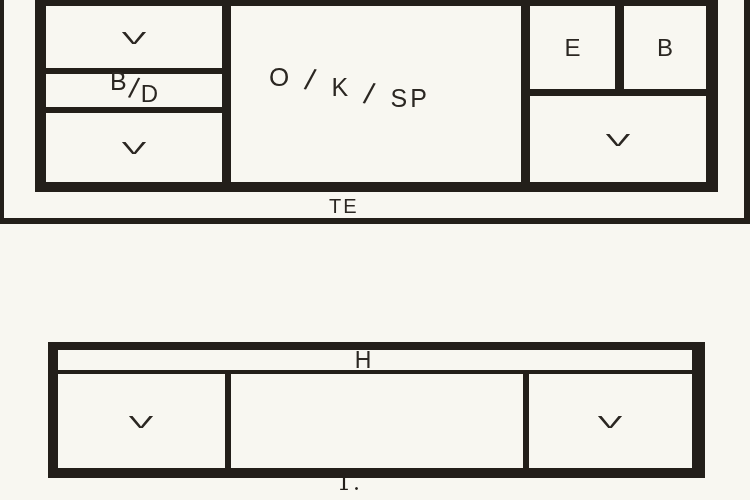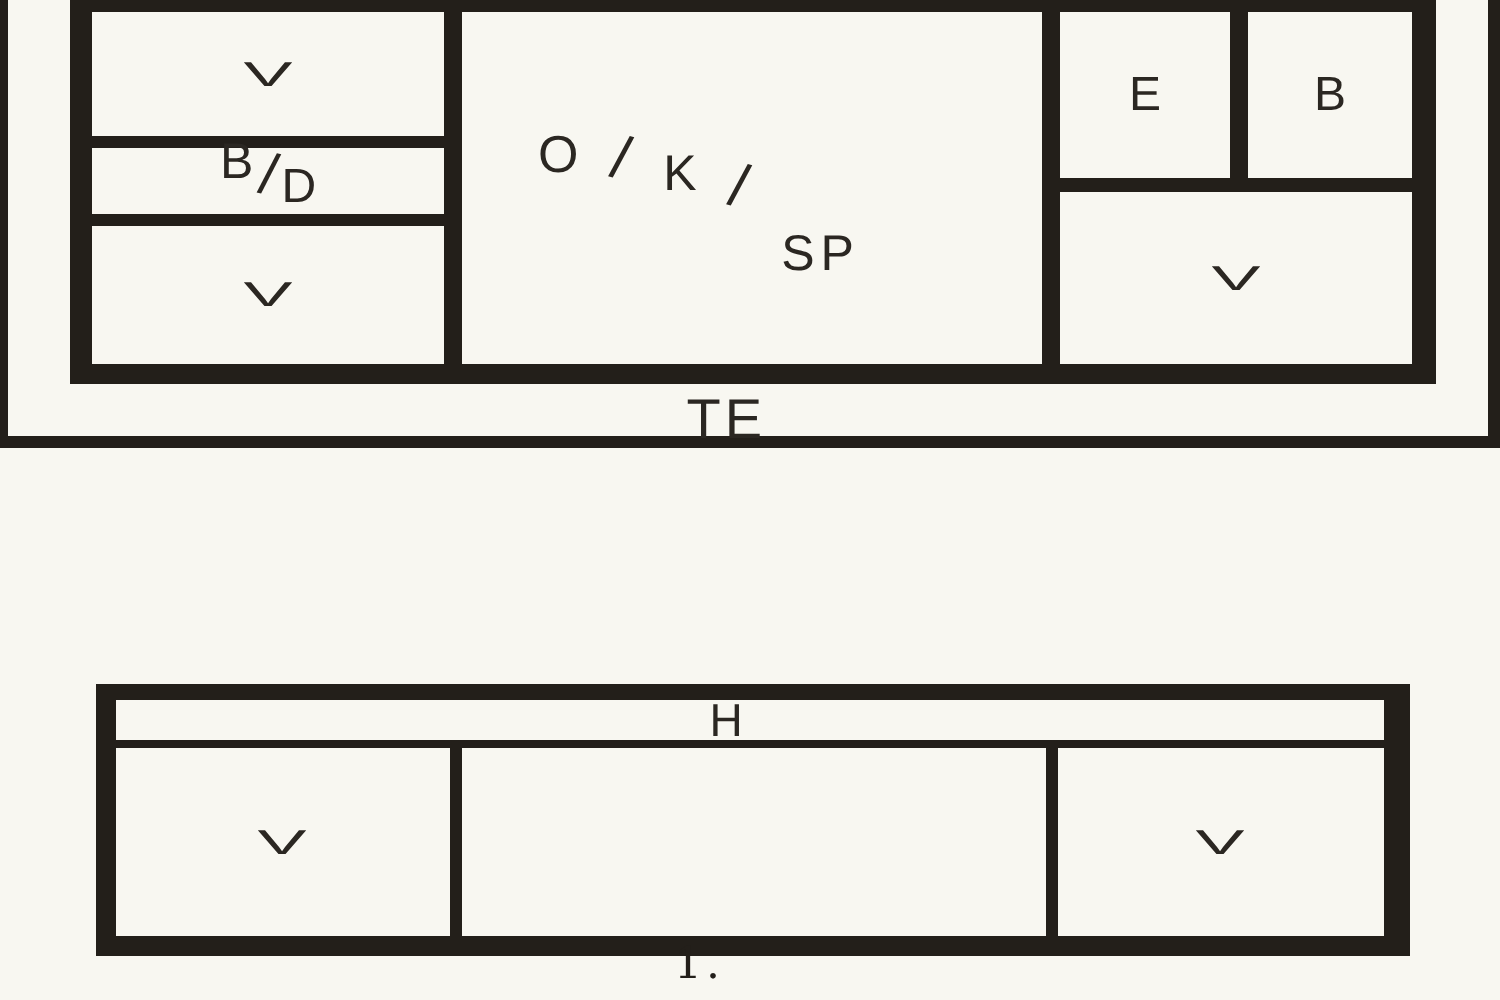--- a/index.html
+++ b/index.html
@@ -35,27 +35,27 @@
   .u-div-h3    { left:0;   top:83px; width:176px; height:7px; }
   .u-room-v3   { left:0;   top:90px; width:176px; height:86px; }
 
   
   .diag { position:absolute; display:flex; align-items:flex-start; }
   .okps { left:38px; top:58px; gap:17px; }
   .okps .p0 { font-size:26px; }
   .okps .p1 { font-size:30px; display:inline-block; transform:translateY(1px) rotate(13deg); }
   .okps .p2 { font-size:25px; display:inline-block; transform:translateY(11px); }
   .okps .p3 { font-size:30px; display:inline-block; transform:translateY(15px) rotate(13deg); }
-  .okps .p4 { font-size:25px; display:inline-block; transform:translateY(22px); letter-spacing:3px;margin-top:29px; }
+  .okps .p4 { font-size:25px; display:inline-block; transform:translateY(22px); letter-spacing:3px; }
   .bd { gap:3px; align-items:flex-start; position:static; display:flex; }
   .bd .p0 { font-size:25px; display:inline-block; transform:translateY(-7px); }
   .bd .p1 { font-size:29px; display:inline-block; transform:translateY(-2px) rotate(12deg); }
   .bd .p2 { font-size:24px; display:inline-block; transform:translateY(6px); }
 
-  .te-label { position:absolute; left:329px; top:196px; width:54px; text-align:right; font-size:28px; letter-spacing:2px; }
+  .te-label { position:absolute; left:329px; top:196px; width:54px; text-align:left; font-size:20px; letter-spacing:2px; }
 
   
   .l-hall    { left:0; top:0; width:634px; height:20px; padding-right:24px; }
   .l-hall .lbl { font-size:23px; }
   .l-div-h   { left:0; top:20px; width:634px; height:4px; }
   .l-room-v1 { left:0;  top:24px; width:167px; height:94px; }
   .l-div-v1  { left:167px; top:24px; width:6px; height:94px; }
   .l-room-m  { left:173px; top:24px; width:292px; height:94px; }
   .l-div-v2  { left:465px; top:24px; width:6px; height:94px; }
   .l-room-v2 { left:471px; top:24px; width:163px; height:94px; }

